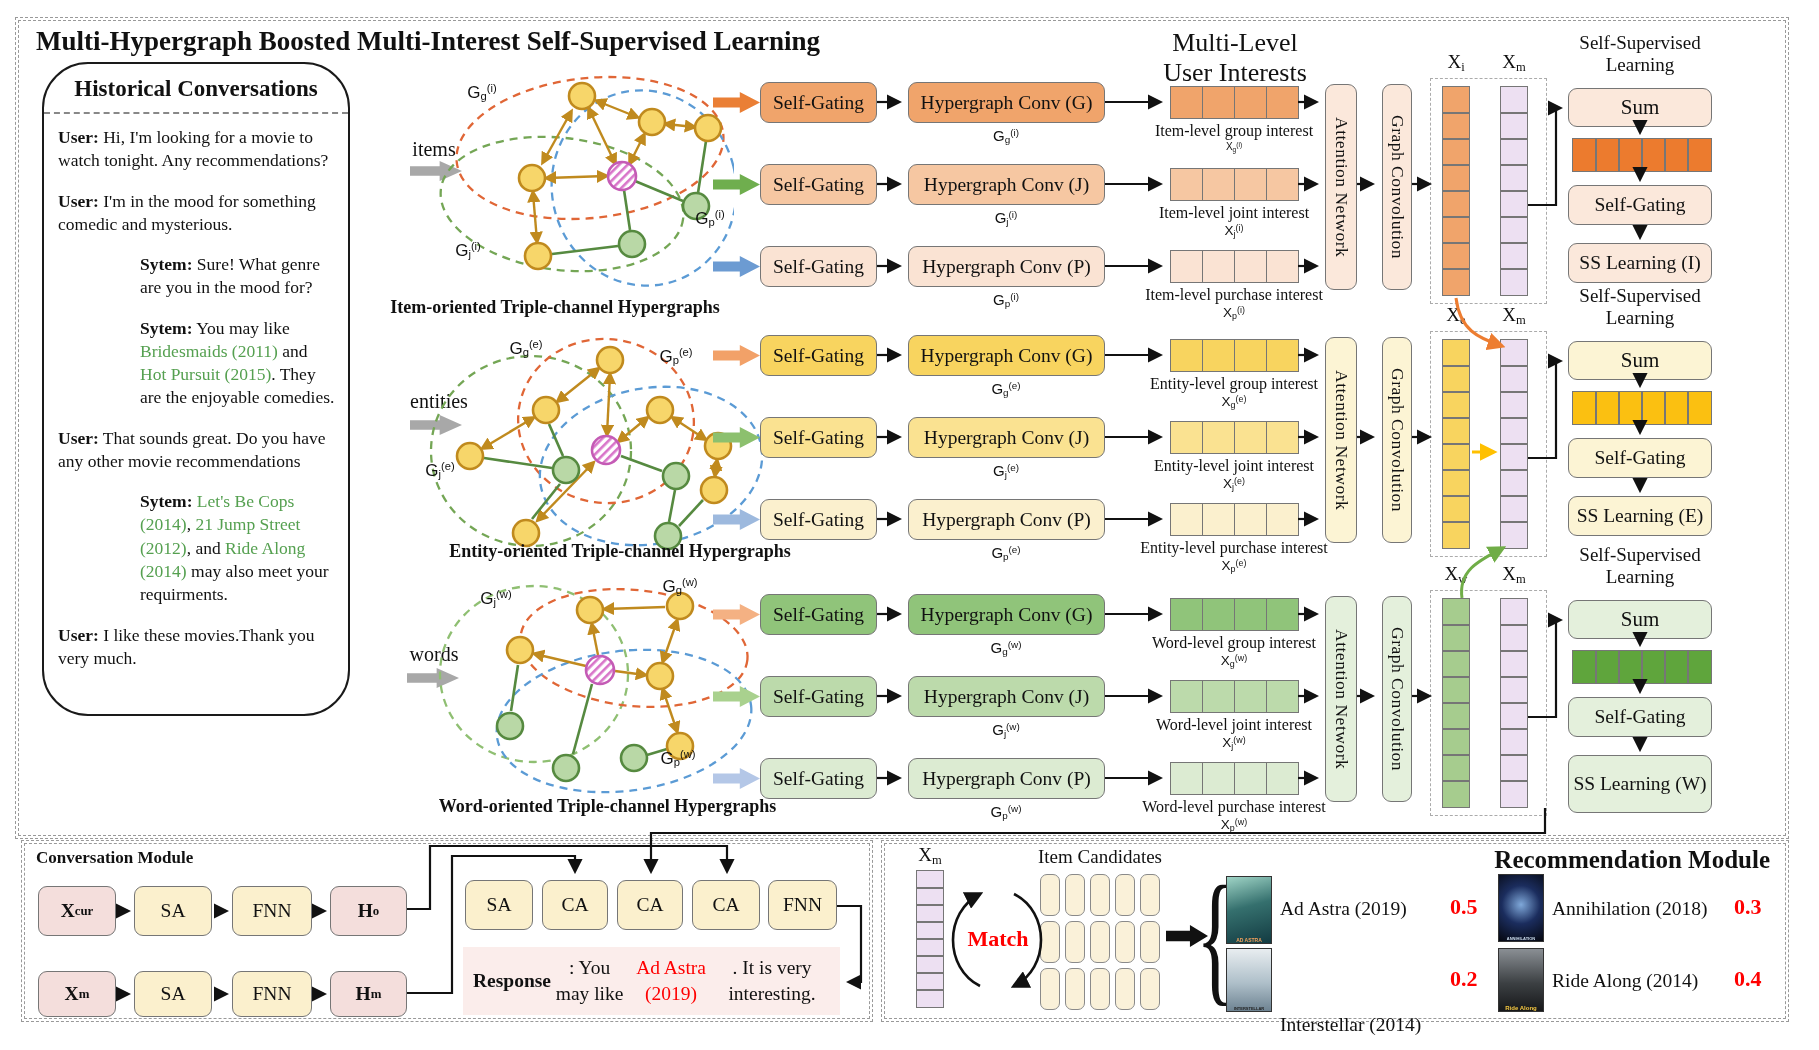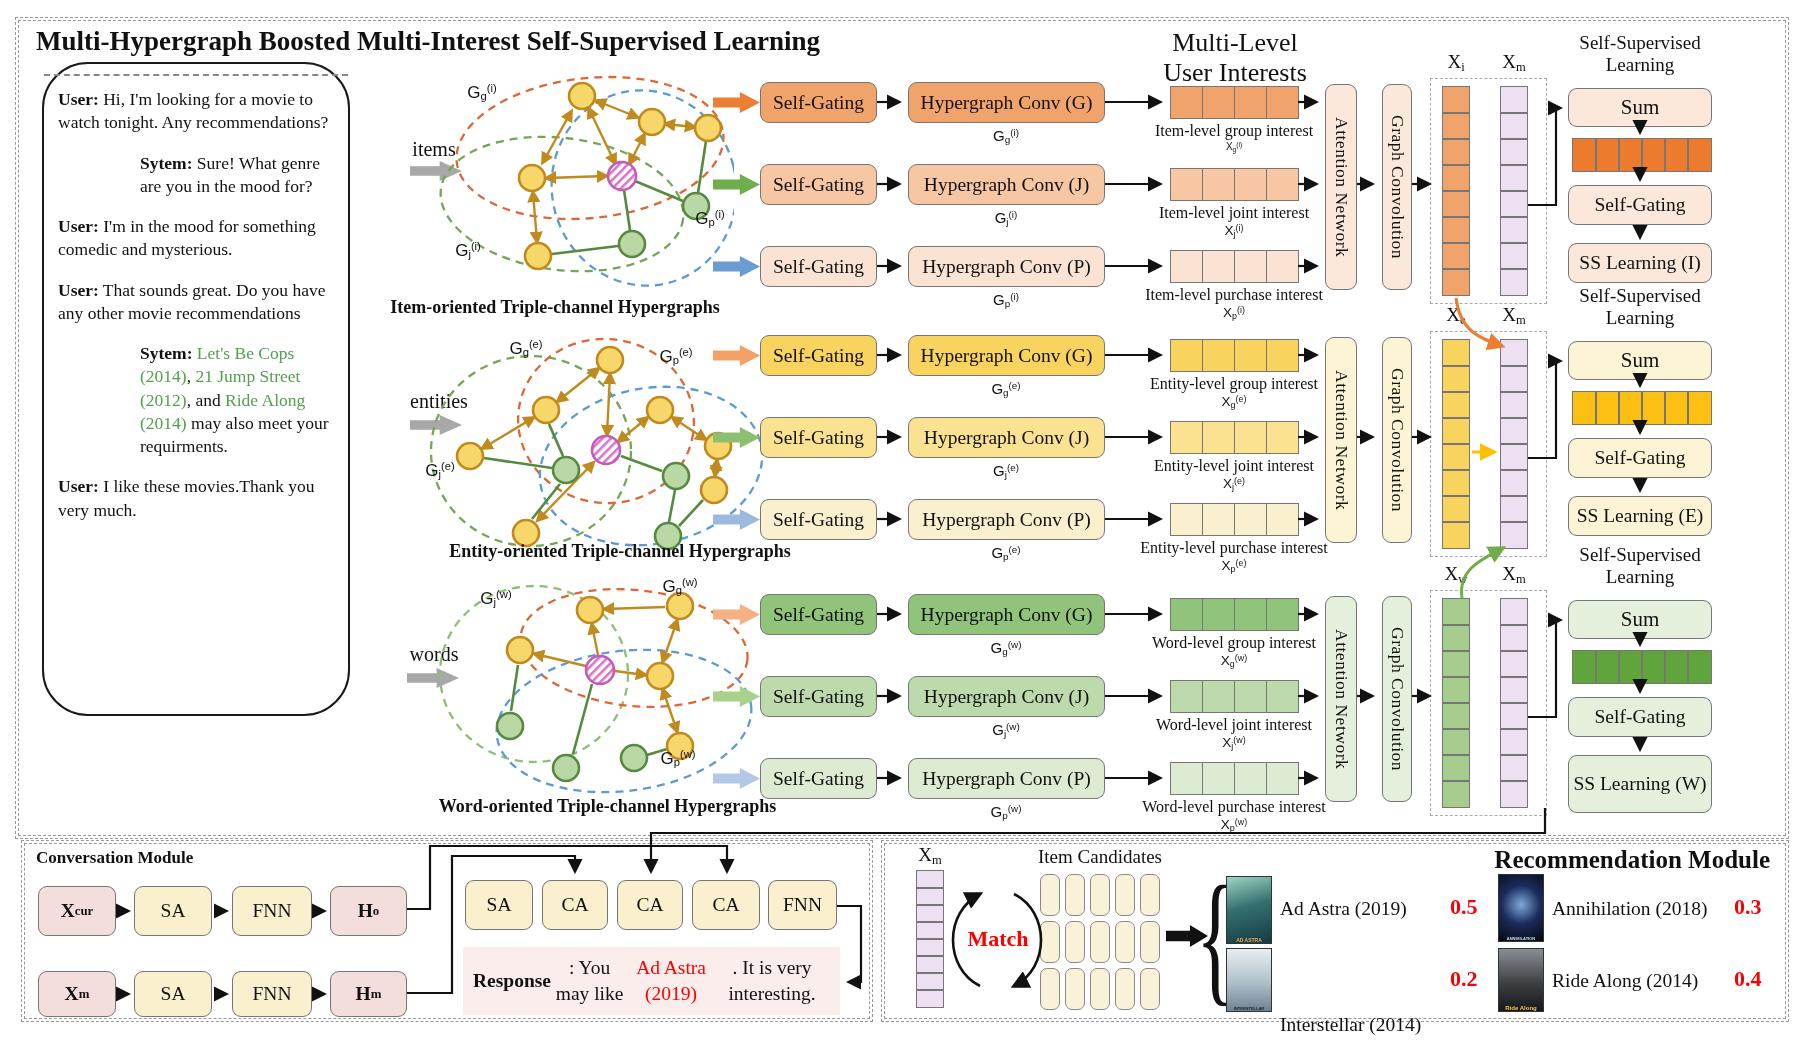--- a/index.html
+++ b/index.html
@@ -48,25 +48,27 @@
 #overlay{position:absolute;left:0;top:0;z-index:20;pointer-events:none}
 </style>
 </head>
 <body>
 
 <div class="mod" style="left:18px;top:20px;width:1768px;height:816px"></div>
 
 <div class="abs" style="left:36px;top:26px;font-size:27px;font-weight:bold">Multi-Hypergraph Boosted Multi-Interest Self-Supervised Learning</div>
 
 <div class="abs" style="left:42px;top:62px;width:308px;height:654px;border:2.5px solid #1a1a1a;border-radius:46px;background:#fff">
+  <div style="text-align:center;font-size:23px;font-weight:bold;padding-top:12px">Historical Conversations</div>
   <div style="border-top:2px dashed #888;margin-top:10px"></div>
   <div style="padding:12px 12px 0 14px">
     <div class="msg"><b>User:</b> Hi, I'm looking for a movie to watch tonight. Any recommendations?</div>
+    <div class="msg"><b>User:</b> I'm in the mood for something comedic and mysterious.</div>
     <div class="msg ind"><b>Sytem:</b> Sure! What genre are you in the mood for?</div>
-    <div class="msg"><b>User:</b> I'm in the mood for something comedic and mysterious.</div>
+    <div class="msg ind"><b>Sytem:</b> You may like <span class="g">Bridesmaids (2011)</span> and <span class="g">Hot Pursuit (2015)</span>. They are the enjoyable comedies.</div>
     <div class="msg"><b>User:</b> That sounds great. Do you have any other movie recommendations</div>
     <div class="msg ind"><b>Sytem:</b> <span class="g">Let's Be Cops (2014)</span>, <span class="g">21 Jump Street (2012)</span>, and <span class="g">Ride Along (2014)</span> may also meet your requirments.</div>
     <div class="msg"><b>User:</b> I like these movies.Thank you very much.</div>
   </div>
 </div>
 
 <div class="lb" style="left:404px;top:138px;width:60px;font-size:20px">items</div>
 <div class="barrow" style="left:410px;top:160px;width:52px;height:22px;background:#A8A8A8"></div>
 <div class="lb" style="left:404px;top:390px;width:70px;font-size:20px">entities</div>
 <div class="barrow" style="left:410px;top:414px;width:52px;height:22px;background:#A8A8A8"></div>

